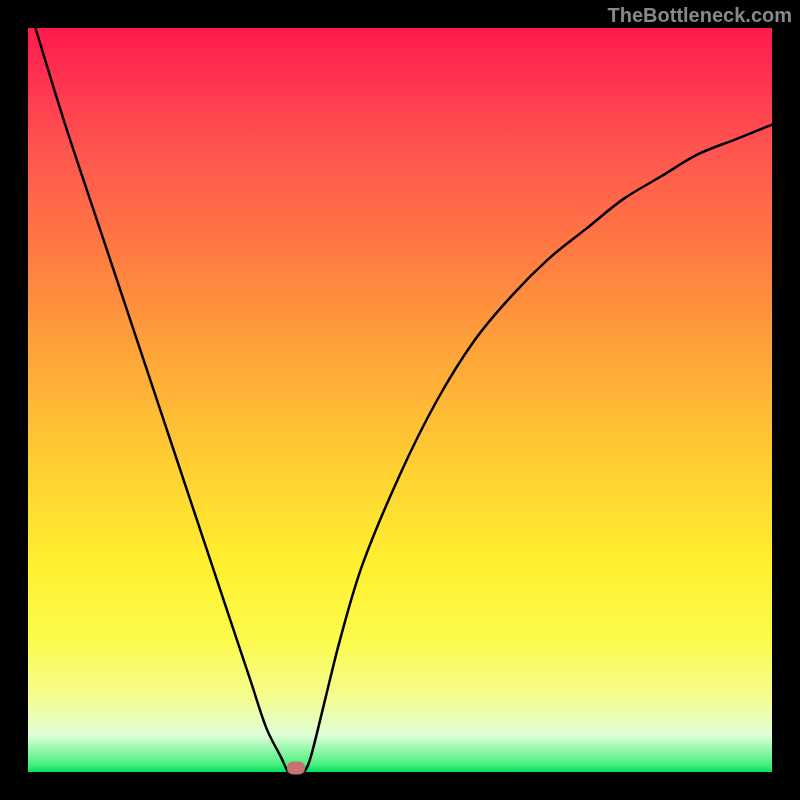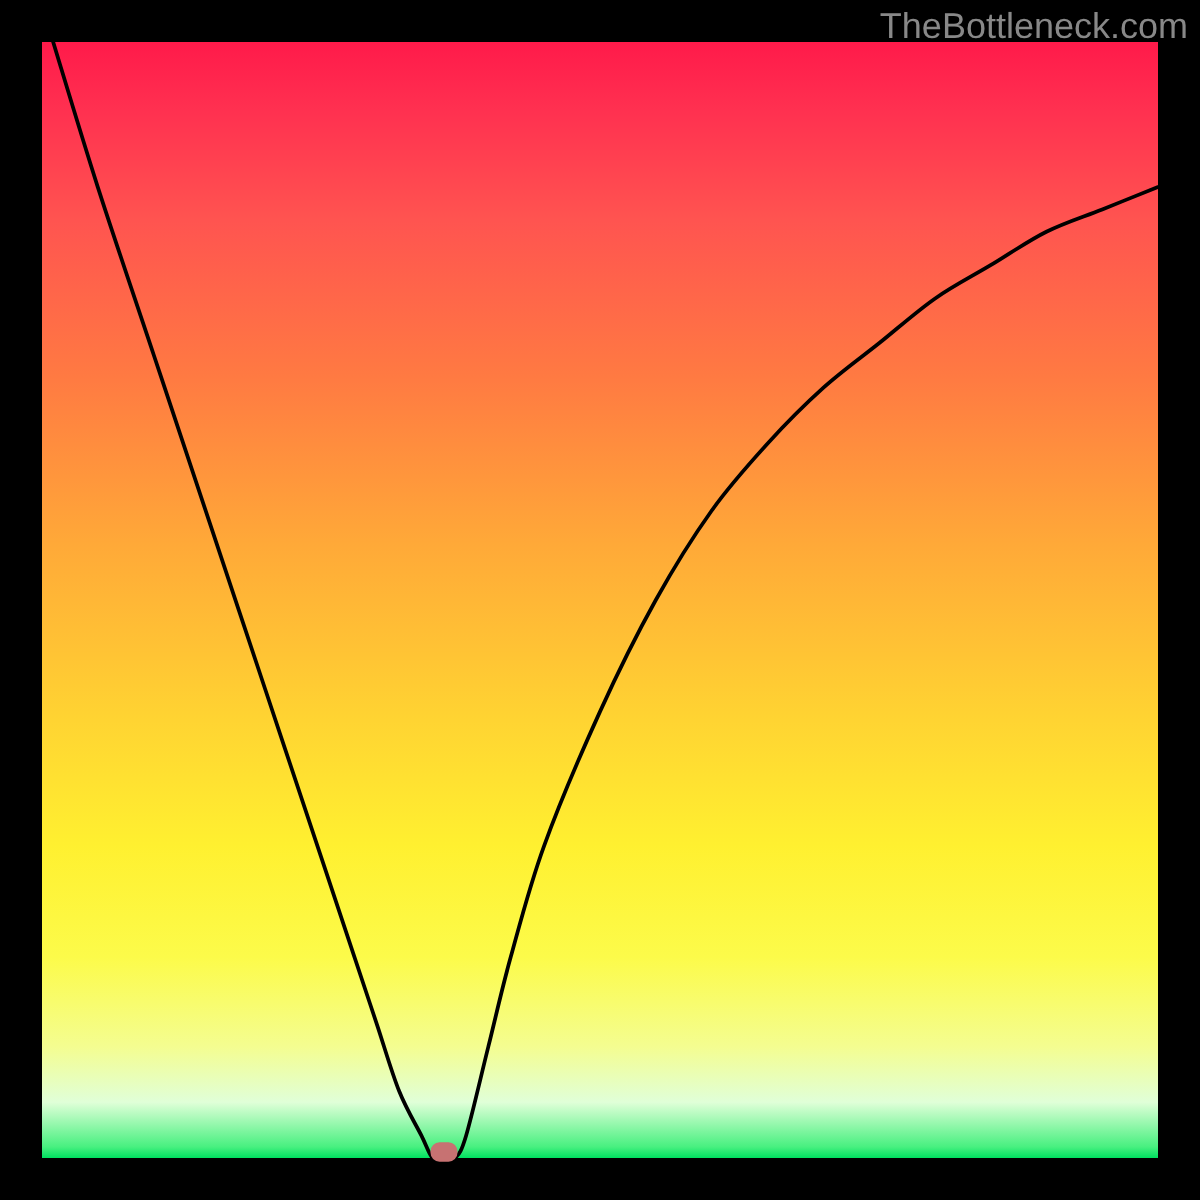--- a/index.html
+++ b/index.html
@@ -38,22 +38,22 @@
         #e0ffd8 95%,
         #48f080 99%,
         #00e060 100%
       );
     }
     .watermark {
       position: absolute;
       top: 4px;
       right: 8px;
       color: #888;
-      font-size: 24px;
-      font-weight: 400;
+      font-size: 20px;
+      font-weight: 700;
       z-index: 10;
     }
     .curve-svg {
       position: absolute;
       top: 0;
       left: 0;
       width: 744px;
       height: 744px;
     }
     .marker {

